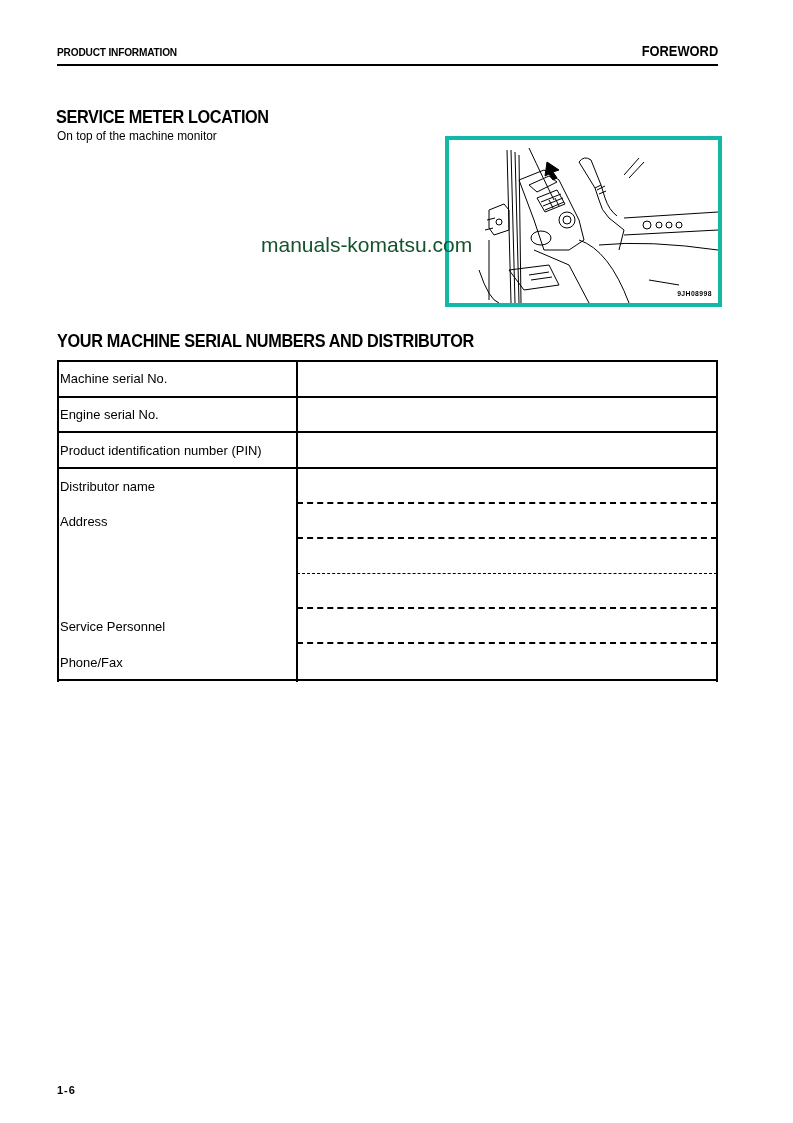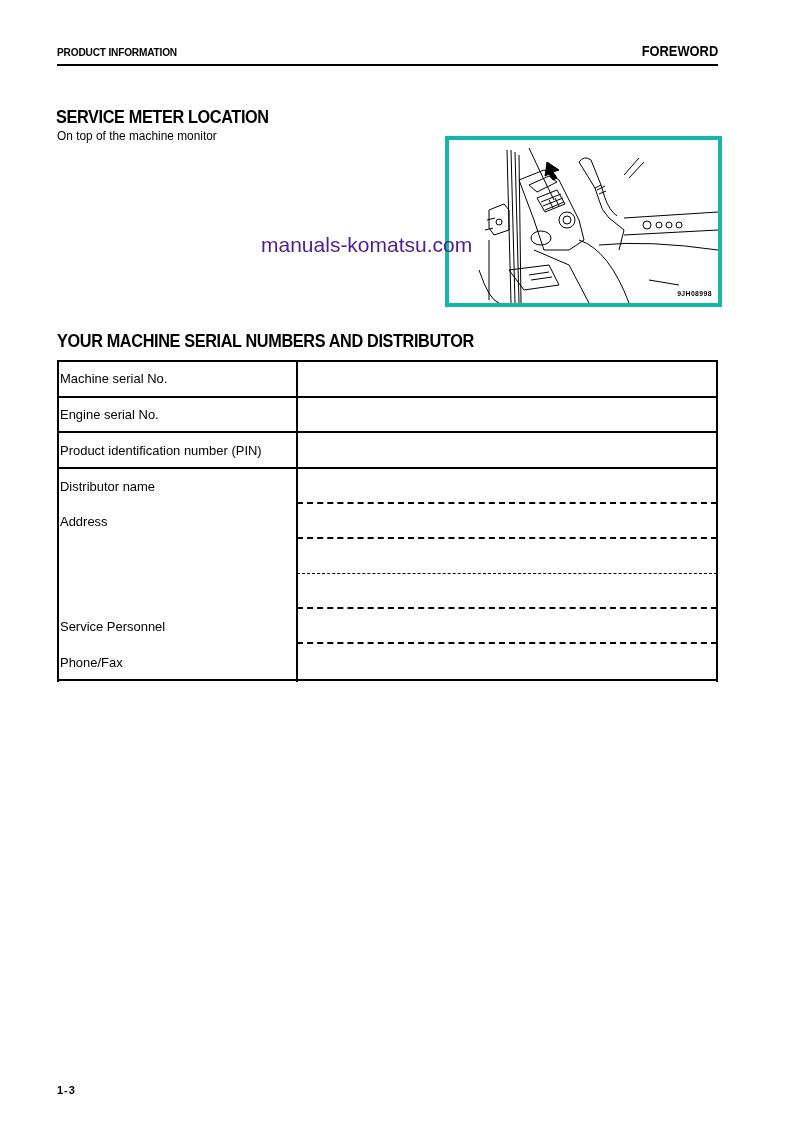--- a/index.html
+++ b/index.html
@@ -8,21 +8,21 @@
     font-family: "Liberation Sans", "DejaVu Sans", sans-serif; color: #000;
   }
   .abs { position: absolute; }
   .hdr-left { left: 57px; top: 46px; font-size: 11px; font-weight: bold; letter-spacing: -0.2px; transform: scaleX(0.92); transform-origin: left; }
   .hdr-right { right: 75px; top: 43px; font-size: 14px; font-weight: bold; transform: scaleX(0.92); transform-origin: right; }
   .hdr-rule { left: 57px; top: 64px; width: 661px; height: 2px; background: #000; }
   .sec-title { left: 56px; top: 107px; font-size: 17.5px; font-weight: bold; letter-spacing: -0.4px; transform: scaleX(0.93); transform-origin: left; }
   .sec-sub { left: 57px; top: 129px; font-size: 12.5px; transform: scaleX(0.95); transform-origin: left; }
   .figure { left: 445px; top: 136px; width: 269px; height: 163px; border: 4px solid #14b8a6; background: #fff; overflow: hidden; }
   .fig-code { right: 6px; bottom: 5px; font-size: 8px; font-weight: bold; letter-spacing: 0.5px; transform: scaleX(0.85); transform-origin: right; }
-  .watermark { left: 261px; top: 233px; font-size: 21px; color: #4c1d95; letter-spacing: 0px; }
+  .watermark { left: 261px; top: 233px; font-size: 21px; color: #14532d; letter-spacing: 0px; }
   .sec2-title { left: 57px; top: 331px; font-size: 17.5px; font-weight: bold; letter-spacing: -0.4px; transform: scaleX(0.93); transform-origin: left; }
   .tbl { left: 57px; top: 360px; width: 660px; height: 296px; }
   .hline { position: absolute; left: 0; height: 2px; background: #000; }
   .vline { position: absolute; width: 1.5px; background: #000; }
   .dash { position: absolute; left: 240px; width: 420px; height: 0; border-top: 2px dashed #000; }
   .dash.thin { border-top-width: 1px; }
   .cell-label { position: absolute; left: 3px; font-size: 13.5px; transform: scaleX(0.96); transform-origin: left; white-space: nowrap; }
   .page-num { left: 57px; top: 1084px; font-size: 11px; font-weight: bold; letter-spacing: 1px; }
 </style>
 </head>
@@ -112,13 +112,13 @@
   <div class="cell-label" style="top:154px;">Address</div>
   <div class="cell-label" style="top:259px;">Service Personnel</div>
   <div class="cell-label" style="top:295px;">Phone/Fax</div>
 
   <div class="abs" style="left:241px; top:2px; width:418px; height:34px;"></div>
   <div class="abs" style="left:241px; top:38px; width:418px; height:33px;"></div>
   <div class="abs" style="left:241px; top:73px; width:418px; height:34px;"></div>
   <div class="abs" style="left:241px; top:109px; width:418px; height:210px;"></div>
 </div>
 
-<div class="abs page-num">1-3</div>
+<div class="abs page-num">1-6</div>
 
 </body></html>

